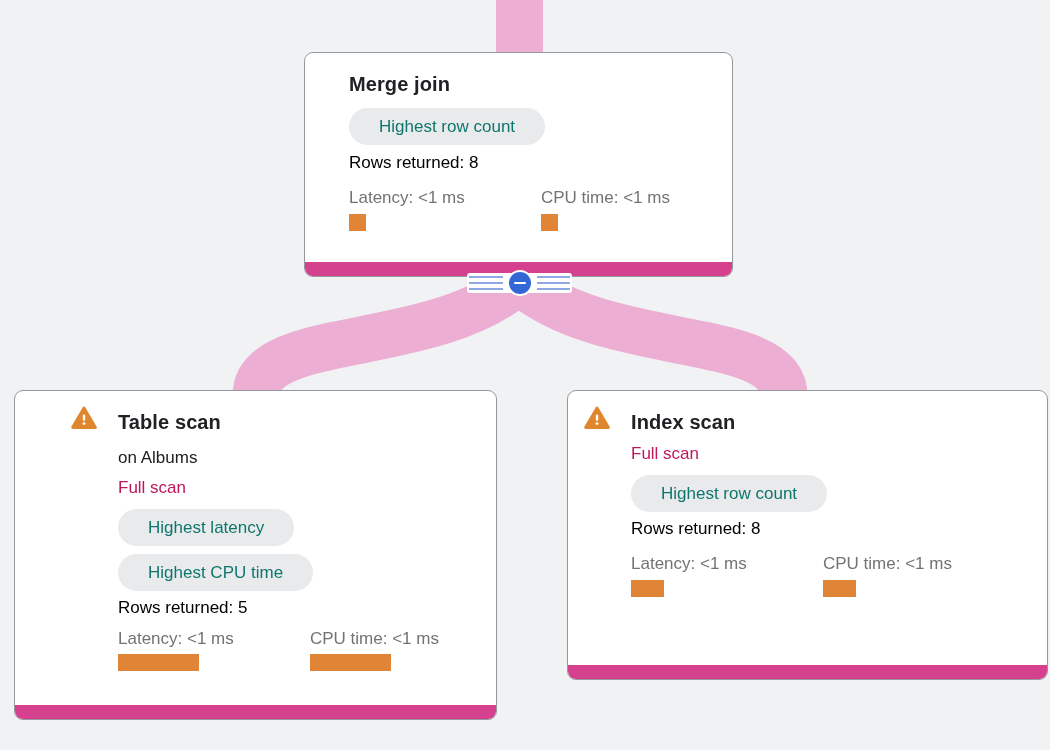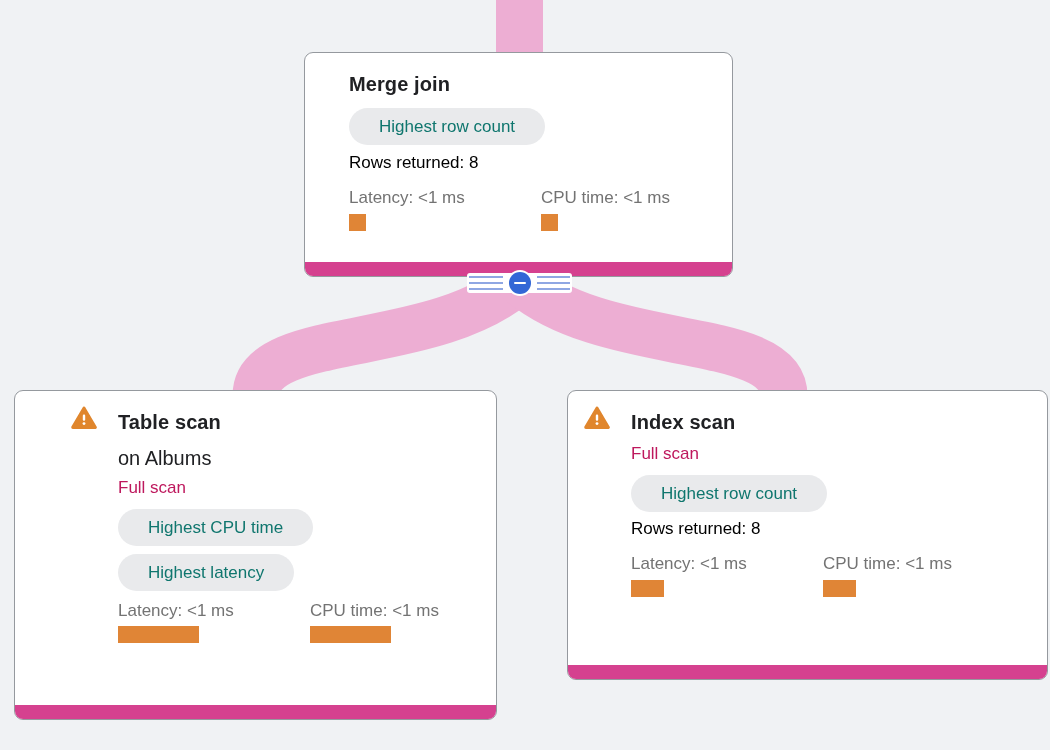--- a/index.html
+++ b/index.html
@@ -21,21 +21,21 @@
   .card-table {left:14px; top:390px;width:483px;height:330px;padding-left:40px;}
   .card-index {left:544px;top:390px;width:481px;height:290px;margin-left:23px;}
 
   .card-body{position:relative;}
   .pad-plain{padding:16px 16px 0 16px;}
   .pad-icon {padding:16px 16px 0 63px;}
 
   .warn-icon{position:absolute;left:16px;top:15px;width:26px;height:24px;}
 
   .card-title{font-size:20px;font-weight:600;line-height:26px;letter-spacing:.1px;margin-top:2px;color:#202124;}
-  .target   {font-size:20px;line-height:22px;margin-top:12px;color:#202124;}
+  .target   {font-size:17px;line-height:22px;margin-top:12px;color:#202124;}
   .scan-mode{font-size:17px;line-height:22px;margin-top:8px;color:#be185d;}
   .pill-row {margin-top:10px;}
   .pill-row + .pill-row{margin-top:8px;}
   .pill{
     display:inline-flex;align-items:center;height:37px;border-radius:18.5px;
     background:#e9eaec;color:#0f766e;font-size:17px;padding:0 30px;
     white-space:nowrap;
   }
   .rows{font-size:17px;line-height:22px;color:#000000;}
   .card-merge .pill-row{margin-top:11px;}
@@ -115,25 +115,26 @@
     <div class="card-body pad-icon">
       <svg class="warn-icon" viewBox="0 0 26 24">
         <path d="M13 2.2 L24.2 21.3 H1.8 Z" fill="#e0862d" stroke="#e0862d" stroke-width="3.2" stroke-linejoin="round"></path>
         <rect x="11.8" y="8.6" width="2.4" height="6.2" rx="1.1" fill="#fff"></rect>
         <circle cx="13" cy="17.6" r="1.45" fill="#fff"></circle>
       </svg>
       <div class="card-title">Table scan</div>
       <div class="target">on Albums</div>
       <div class="scan-mode">Full scan</div>
       <div class="pill-row">
+        <span class="pill">Highest latency</span>
+      </div>
+      <div class="pill-row">
         <span class="pill">Highest CPU time</span>
       </div>
-      <div class="pill-row">
-        <span class="pill">Highest latency</span>
-      </div>
+      <div class="rows">Rows returned: 5</div>
       <div class="metrics">
         <div class="metric">
           <div class="metric-label">Latency: &lt;1 ms</div>
           <div class="bar" style="width: 81px;"></div>
         </div>
         <div class="metric">
           <div class="metric-label">CPU time: &lt;1 ms</div>
           <div class="bar" style="width: 81px;"></div>
         </div>
       </div>

